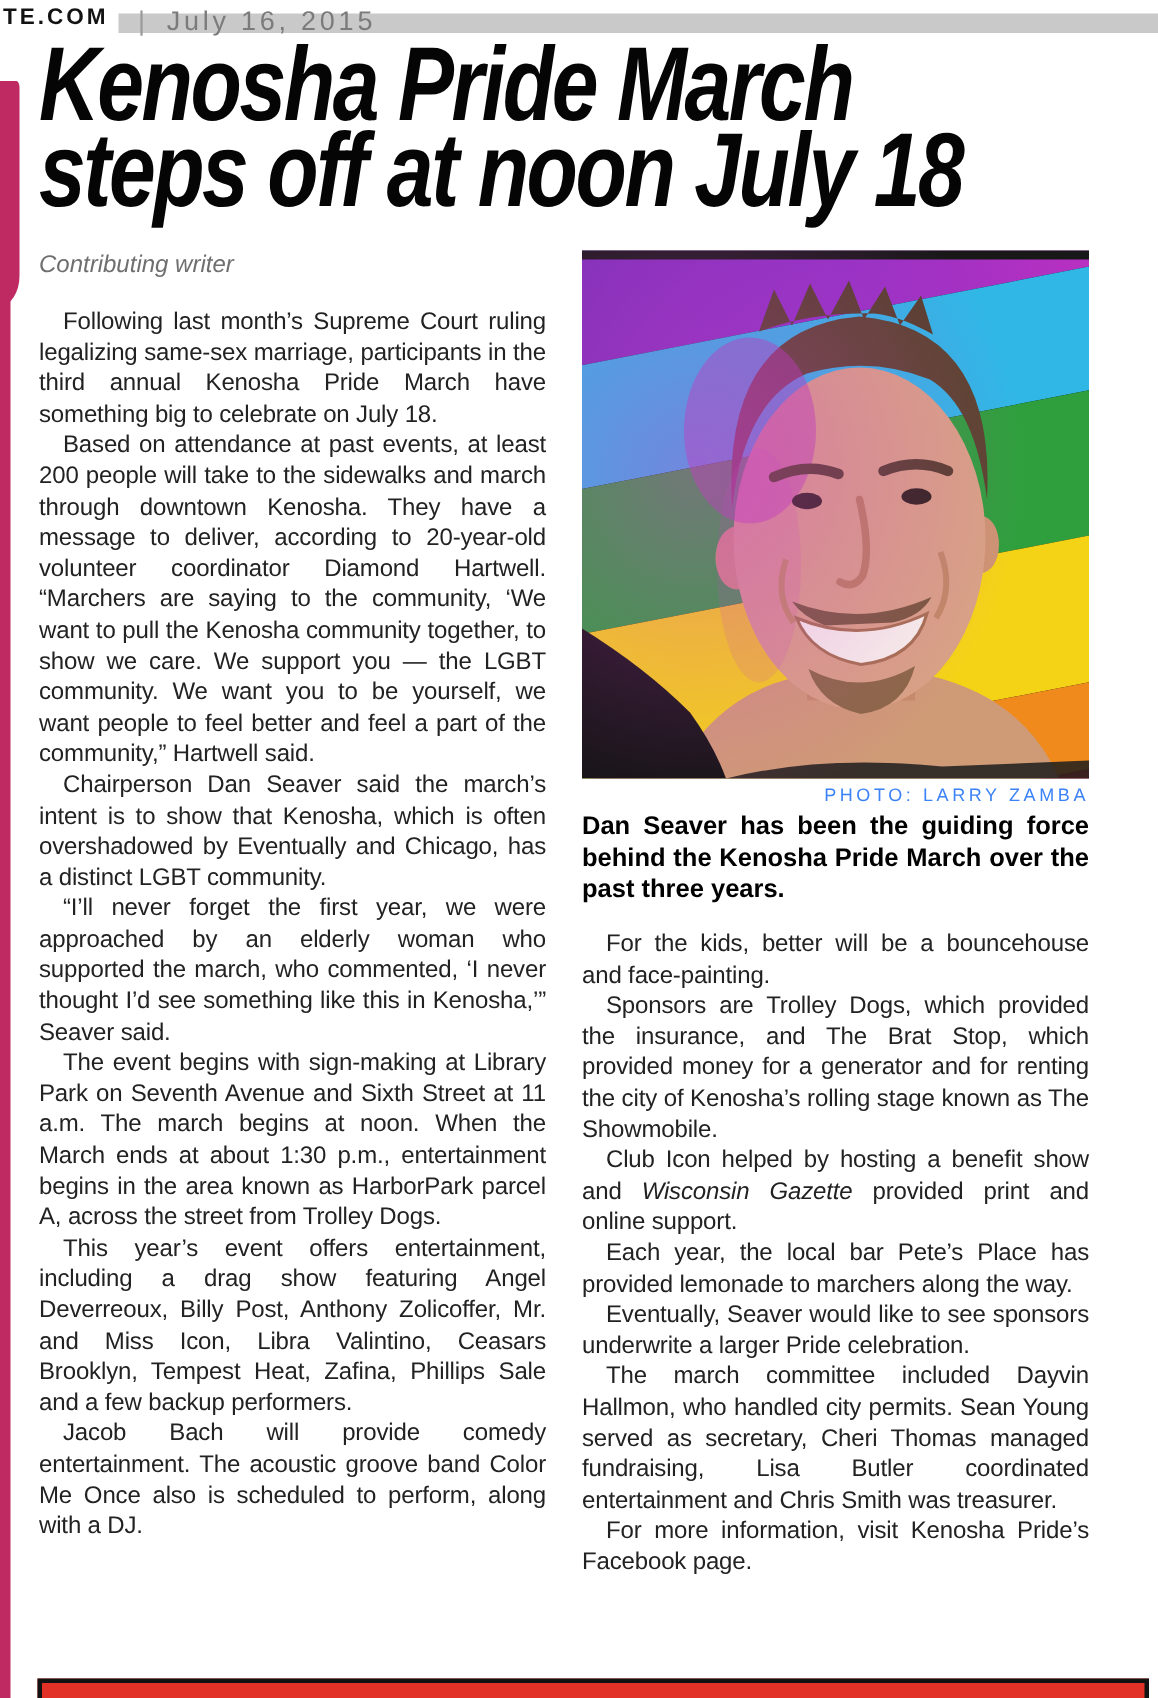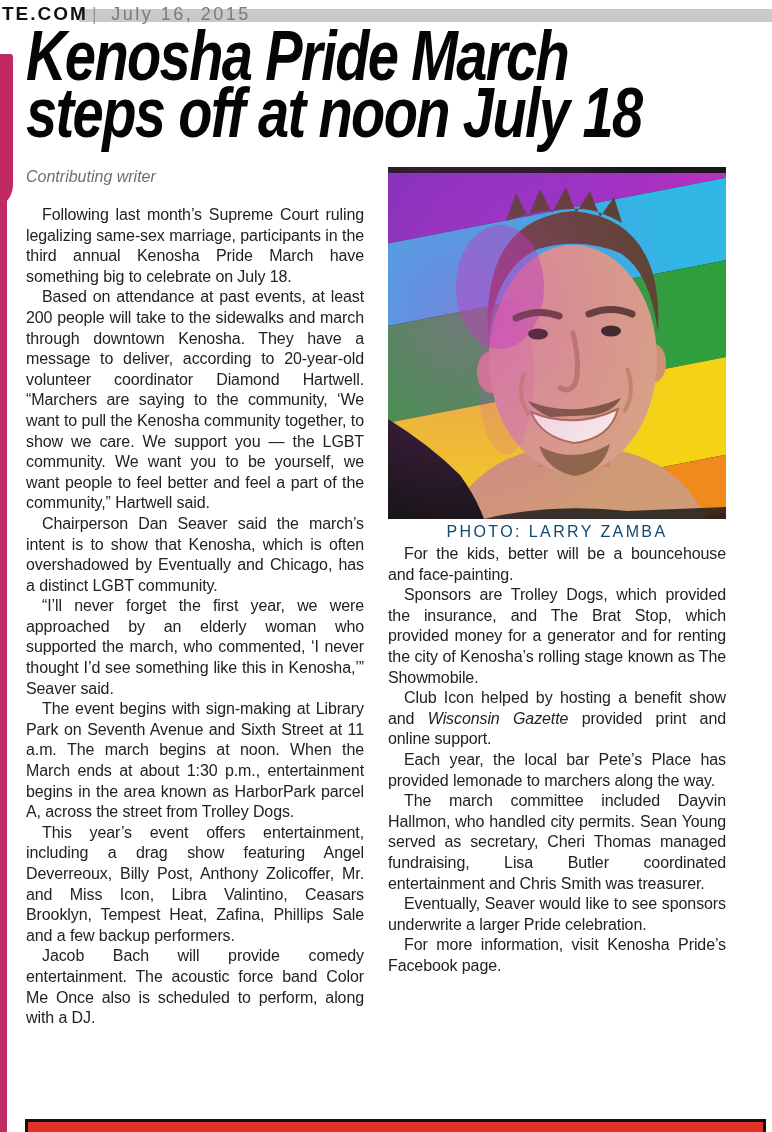--- a/index.html
+++ b/index.html
@@ -9,38 +9,38 @@
     font-family:"Liberation Sans","DejaVu Sans",sans-serif;
     color:#222;
   }
   
   .pink-strip{position:absolute;left:0;top:54px;width:7px;height:1078px;background:var(--accent-pink,#c02a63);}
   .pink-cap{position:absolute;left:0;top:54px;width:13px;height:150px;background:var(--accent-pink,#c02a63);
     border-radius:0 14px 90px 0 / 0 30px 140px 0;}
   
   .masthead{position:absolute;left:0;top:0;width:772px;height:26px;}
   .masthead-bar{position:absolute;left:79px;top:9px;width:693px;height:13px;background:var(--masthead-bar,#c9c9c9);}
-  .masthead-site{position:absolute;left:2px;top:3px;font-size:19px;font-weight:bold;letter-spacing:2px;color:#121212;}
+  .masthead-site{position:absolute;left:2px;top:3px;font-size:15px;font-weight:bold;letter-spacing:2px;color:#121212;}
   .masthead-date{position:absolute;left:92px;top:4px;font-size:18px;letter-spacing:2.5px;color:var(--muted-text,#7b7b7b);}
   .masthead-date .sep{margin-right:12px;color:#9a9a9a;}
   
   .headline{position:absolute;left:26px;top:28px;width:746px;color:#050505;font-style:italic;}
   .headline .hl-line{font-size:70px;line-height:57px;font-weight:bold;letter-spacing:-2px;
     transform:scaleX(0.8);transform-origin:left center;white-space:nowrap;}
   
   .content{position:absolute;left:26px;top:167px;width:701px;display:flex;gap:24px;}
   .col{width:338px;}
   .byline-author{font-size:19px;font-weight:bold;color:#101010;line-height:22px;}
   .byline-role{font-size:16px;font-style:italic;color:#6f6f6f;line-height:20px;margin-bottom:18px;}
   .body-para{margin:0;font-size:16px;line-height:20.6px;text-align:justify;text-indent:16px;
     color:var(--body-text,#222);letter-spacing:-0.1px;}
   
   .photo-frame{width:338px;height:352px;position:relative;overflow:hidden;background:#111;}
   .photo-frame svg{display:block;}
-  .photo-credit{text-align:center;font-size:16px;letter-spacing:2.4px;color:#0c4a6e;margin:4px 0 3px;}
+  .photo-credit{text-align:right;font-size:12px;letter-spacing:2.4px;color:#3b82f6;margin:4px 0 3px;}
   .caption{font-size:17px;line-height:21px;font-weight:bold;text-align:justify;color:#000;margin:0 0 17px;}
   
   .bottom-bar{position:absolute;left:25px;top:1119px;width:741px;height:24px;
     background:var(--bottom-bar-red,#e23227);border:3px solid #121212;box-sizing:border-box;}
 </style>
 </head>
 <body style="--accent-pink: #c02a63; --masthead-bar: #c9c9c9; --bottom-bar-red: #e23227; --body-text: #222222; --muted-text: #7b7b7b;">
 
 <div class="pink-cap"></div>
 <div class="pink-strip"></div>
@@ -60,21 +60,21 @@
 
   <div class="col">
     <div class="byline-role">Contributing writer</div>
     <div>
         <p class="body-para"><span>Following last month’s Supreme Court ruling legalizing same-sex marriage, participants in the third annual Kenosha Pride March have something big to celebrate on July 18.</span></p>
         <p class="body-para"><span>Based on attendance at past events, at least 200 people will take to the sidewalks and march through downtown Kenosha. They have a message to deliver, according to 20-year-old volunteer coordinator Diamond Hartwell. “Marchers are saying to the community, ‘We want to pull the Kenosha community together, to show we care. We support you — the LGBT community. We want you to be yourself, we want people to feel better and feel a part of the community,” Hartwell said.</span></p>
         <p class="body-para"><span>Chairperson Dan Seaver said the march’s intent is to show that Kenosha, which is often overshadowed by Eventually and Chicago, has a distinct LGBT community.</span></p>
         <p class="body-para"><span>“I’ll never forget the first year, we were approached by an elderly woman who supported the march, who commented, ‘I never thought I’d see something like this in Kenosha,’” Seaver said.</span></p>
         <p class="body-para"><span>The event begins with sign-making at Library Park on Seventh Avenue and Sixth Street at 11 a.m. The march begins at noon. When the March ends at about 1:30 p.m., entertainment begins in the area known as HarborPark parcel A, across the street from Trolley Dogs.</span></p>
         <p class="body-para"><span>This year’s event offers entertainment, including a drag show featuring Angel Deverreoux, Billy Post, Anthony Zolicoffer, Mr. and Miss Icon, Libra Valintino, Ceasars Brooklyn, Tempest Heat, Zafina, Phillips Sale and a few backup performers.</span></p>
-        <p class="body-para"><span>Jacob Bach will provide comedy entertainment. The acoustic force band Color Me Once also is scheduled to perform, along with a DJ.</span></p>
+        <p class="body-para"><span>Jacob Bach will provide comedy entertainment. The acoustic groove band Color Me Once also is scheduled to perform, along with a DJ.</span></p>
       </div>
   </div>
 
   <div class="col">
     <div class="photo-frame">
 
       <svg width="338" height="352" viewBox="0 0 338 352" aria-hidden="true">
         <defs>
           <linearGradient id="gTop" x1="0" y1="0" x2="1" y2="0">
             <stop offset="0" stop-color="#6d2fae"></stop>
@@ -125,26 +125,27 @@
         <path d="M239,201 Q248,226 236,245" stroke="#c08a64" stroke-width="4" fill="none"></path>
 
         <path d="M140,234 Q186,252 233,231 Q226,244 207,248 L162,250 Q147,244 140,234 Z" fill="#77593a"></path>
         <path d="M143,245 Q186,263 230,242 Q222,272 186,276 Q153,270 143,245 Z" fill="#f7f3ea" stroke="#a5714e" stroke-width="2"></path>
         <path d="M151,279 Q186,298 222,277 Q215,305 186,309 Q159,303 151,279 Z" fill="#8a6844"></path>
 
         <rect width="338" height="352" fill="url(#gGlow)"></rect>
       </svg>
     </div>
     <div class="photo-credit">PHOTO: LARRY ZAMBA</div>
+    <p class="caption">Dan Seaver has been the guiding force behind the Kenosha Pride March over the past three years.</p>
     <div>
         <p class="body-para"><span>For the kids, better will be a bouncehouse and face-painting.</span></p>
         <p class="body-para"><span>Sponsors are Trolley Dogs, which provided the insurance, and The Brat Stop, which provided money for a generator and for renting the city of Kenosha’s rolling stage known as The Showmobile.</span></p>
         <p class="body-para"><span>Club Icon helped by hosting a benefit show and </span><em>Wisconsin Gazette</em><span> provided print and online support.</span></p>
         <p class="body-para"><span>Each year, the local bar Pete’s Place has provided lemonade to marchers along the way.</span></p>
+        <p class="body-para"><span>Eventually, Seaver would like to see sponsors underwrite a larger Pride celebration.</span></p>
         <p class="body-para"><span>The march committee included Dayvin Hallmon, who handled city permits. Sean Young served as secretary, Cheri Thomas managed fundraising, Lisa Butler coordinated entertainment and Chris Smith was treasurer.</span></p>
-        <p class="body-para"><span>Eventually, Seaver would like to see sponsors underwrite a larger Pride celebration.</span></p>
         <p class="body-para"><span>For more information, visit Kenosha Pride’s Facebook page.</span></p>
       </div>
   </div>
 
 </div>
 
 <div class="bottom-bar"></div>
 
 </body></html>

